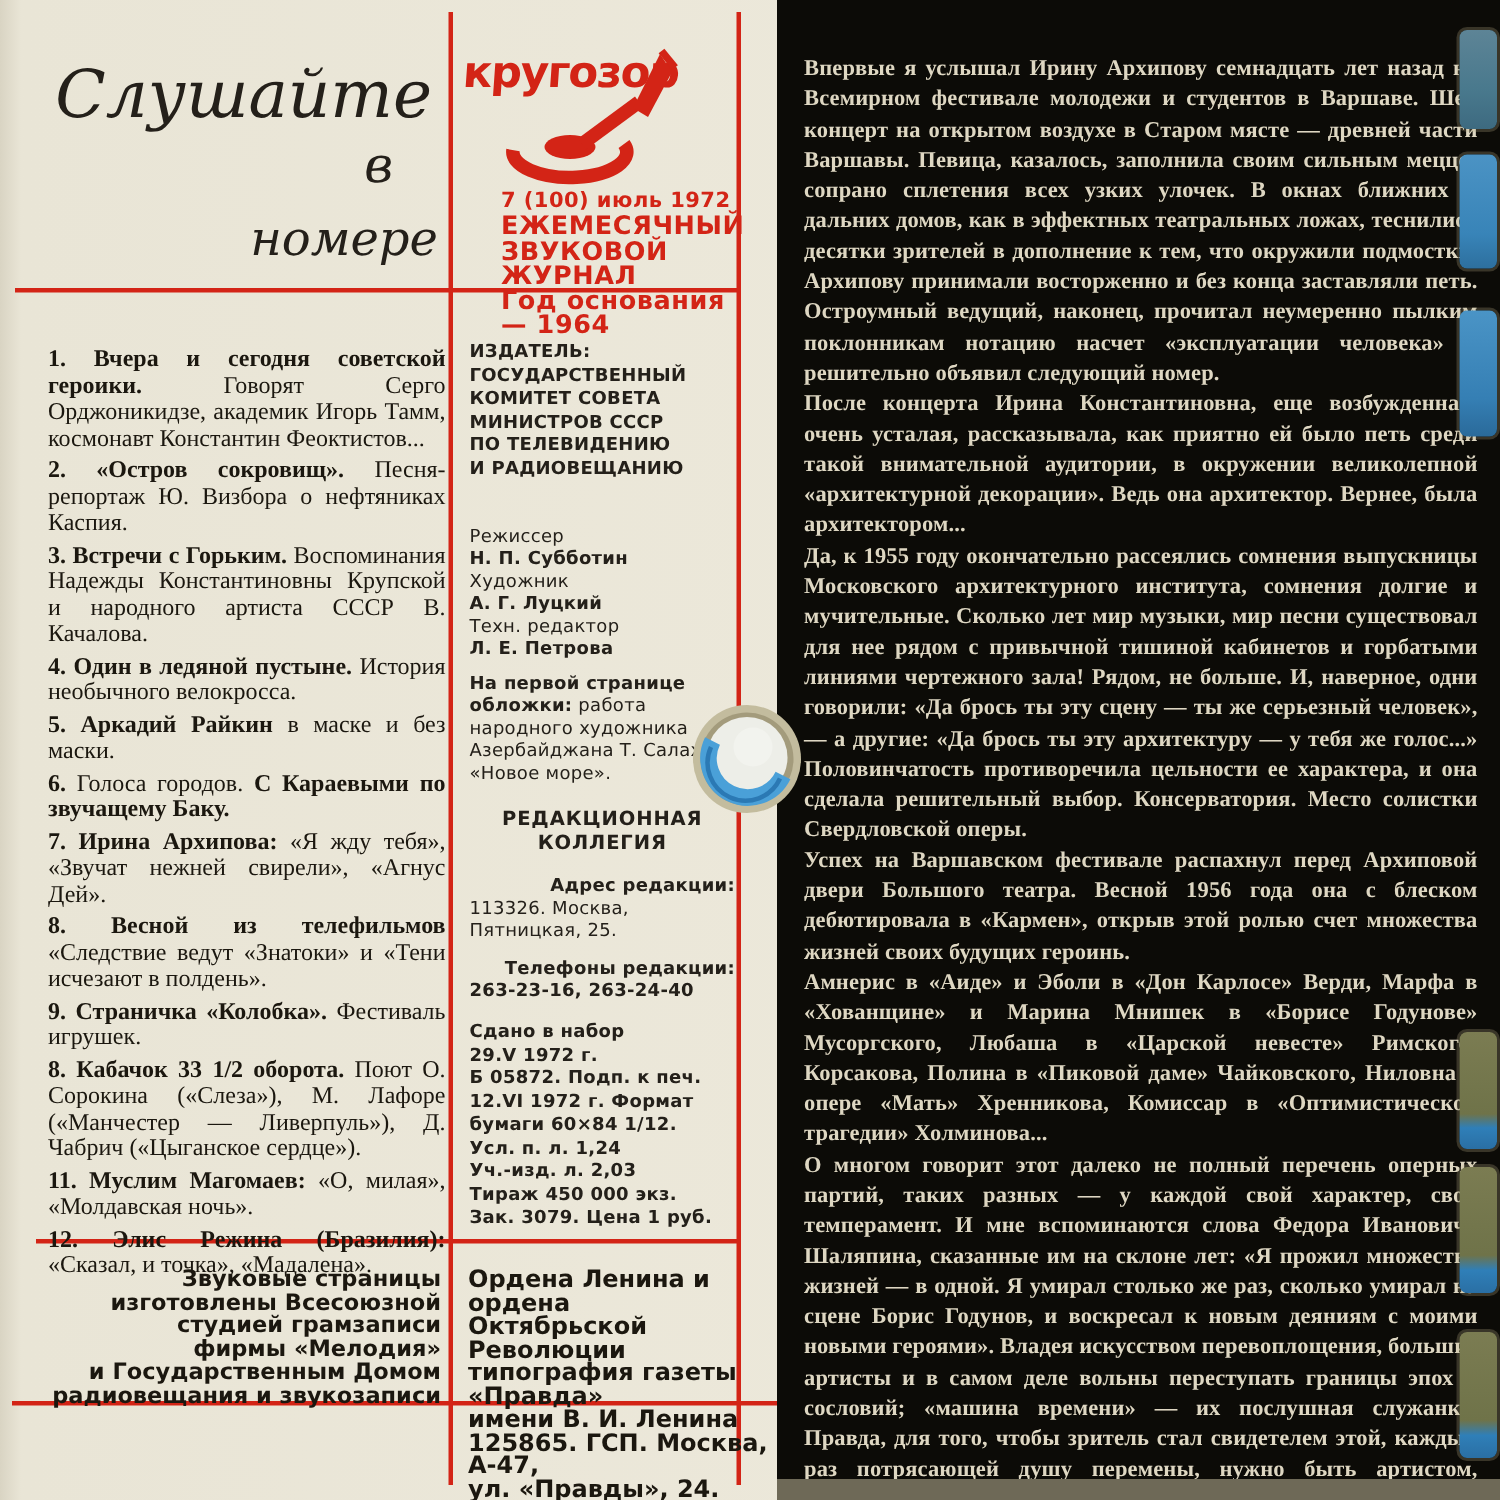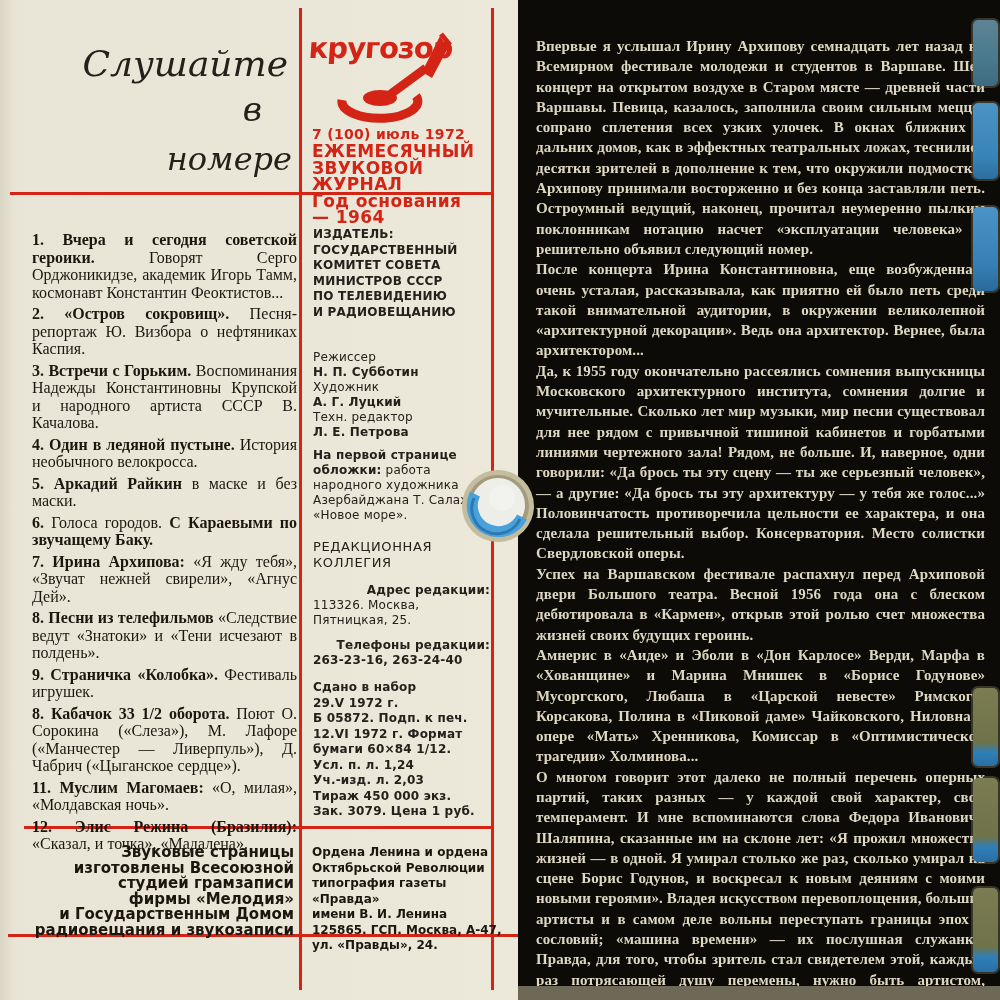--- a/index.html
+++ b/index.html
@@ -6,26 +6,26 @@
   body{
     width:1000px;height:1000px;position:relative;overflow:hidden;
     background:linear-gradient(90deg,#d9d4c3 0,#e9e5d6 14px,#ece8da 60%,#e7e2d2 100%);
     font-family:"Liberation Serif",serif;color:#1b170f;
   }
   .abs{position:absolute;}
   .red{background:#d32416;}
   
   #masthead{left:8px;top:42px;width:286px;text-align:right;}
   #masthead .m{font-style:italic;font-family:"DejaVu Serif","Liberation Serif",serif;color:#24201a;}
-  #m-line1{font-size:36px;line-height:44px;padding-right:6px;}
+  #m-line1{font-size:44px;line-height:44px;padding-right:6px;}
   #m-line2{font-size:33px;line-height:48px;padding-right:32px;}
   #m-line3{font-size:32px;line-height:50px;padding-right:2px;}
   
   #logo-box{left:310px;top:28px;width:162px;height:96px;}
-  #issue-info{left:312px;top:126px;width:170px;color:#d32416;font-family:"DejaVu Sans","Liberation Sans",sans-serif;font-weight:bold;}
+  #issue-info{left:334px;top:126px;width:170px;color:#d32416;font-family:"DejaVu Sans","Liberation Sans",sans-serif;font-weight:bold;}
   #issue-line1{font-size:14px;line-height:17px;letter-spacing:.3px;}
   .issue-ln{font-size:17px;line-height:16.5px;letter-spacing:.4px;}
   
   #vline1{left:299px;top:8px;width:3px;height:982px;}
   #vline2{left:491px;top:8px;width:3px;height:982px;}
   #hline1{left:10px;top:192px;width:484px;height:3px;}
   #hline2{left:24px;top:826px;width:470px;height:3px;}
   #hline3{left:8px;top:934px;width:511px;height:3px;}
   
   #toc{left:32px;top:231px;width:265px;font-size:16px;line-height:17.5px;text-align:justify;}
@@ -33,28 +33,28 @@
   .b{font-weight:bold;}
   
   #pubcol{left:313px;top:227px;width:177px;font-family:"DejaVu Sans","Liberation Sans",sans-serif;
           font-size:12px;line-height:15px;letter-spacing:.2px;color:#24201a;}
   .pre{white-space:pre-line;}
   #pub-publisher{font-weight:bold;margin-bottom:30px;line-height:15.5px;}
   #pub-cover{margin-bottom:16px;}
   #credits-list{margin-bottom:8px;}
   .cred-role{}
   .cred-name{font-weight:bold;}
-  #pub-board{font-weight:normal;margin:12px 0 12px 0;font-size:13px;line-height:16px;letter-spacing:.6px;}
+  #pub-board{font-weight:bold;margin:12px 0 12px 0;font-size:13px;line-height:16px;letter-spacing:.6px;text-align:center;}
   #pub-address-label,#pub-phones-label{font-weight:bold;text-align:right;}
   #pub-address{margin-bottom:10px;}
   #pub-phones{font-weight:bold;margin-bottom:12px;}
   #pub-imprint{font-weight:bold;line-height:15.5px;}
   
   #footer-melodiya{left:26px;top:845px;width:268px;text-align:right;font-family:"DejaVu Sans","Liberation Sans",sans-serif;font-weight:bold;font-size:15px;line-height:15.5px;}
-  #footer-pravda{left:312px;top:845px;width:205px;font-family:"DejaVu Sans","Liberation Sans",sans-serif;font-weight:bold;font-size:12px;line-height:15.5px;}
+  #footer-pravda{left:312px;top:845px;width:205px;font-family:"DejaVu Sans","Liberation Sans",sans-serif;font-weight:bold;font-size:16px;line-height:15.5px;}
   
   #panel{left:518px;top:0;width:482px;height:986px;background:#0c0b07;
          padding:36px 15px 0 18px;box-sizing:border-box;}
   #panel-bottom{left:518px;top:986px;width:482px;height:14px;background:#6e6957;}
   #article-text{color:#ded7c2;font-family:"Liberation Serif",serif;font-weight:bold;
                 font-size:15px;line-height:20.3px;text-align:justify;letter-spacing:.1px;}
   #article-text p{margin:0;}
   
   .tab{position:absolute;left:973px;width:25px;border-radius:5px;box-shadow:0 0 0 2px rgba(190,180,140,.25);}
   #tab1{top:20px;height:66px;background:linear-gradient(180deg,#5d8496 0%,#49798d 60%,#3d6a80 100%);}
@@ -101,21 +101,21 @@
 <div id="hline3" class="abs red"></div>
 
 <div id="toc" class="abs">
     <div class="toc-item"><span class="b">1. </span><span></span><span class="b">Вчера и сегодня советской героики.</span><span> Говорят Серго Орджоникидзе, академик Игорь Тамм, космонавт Константин Феоктистов...</span></div>
     <div class="toc-item"><span class="b">2. </span><span></span><span class="b">«Остров сокровищ».</span><span> Песня-репортаж Ю. Визбора о нефтяниках Каспия.</span></div>
     <div class="toc-item"><span class="b">3. </span><span></span><span class="b">Встречи с Горьким.</span><span> Воспоминания Надежды Константиновны Крупской и народного артиста СССР В. Качалова.</span></div>
     <div class="toc-item"><span class="b">4. </span><span></span><span class="b">Один в ледяной пустыне.</span><span> История необычного велокросса.</span></div>
     <div class="toc-item"><span class="b">5. </span><span></span><span class="b">Аркадий Райкин</span><span> в маске и без маски.</span></div>
     <div class="toc-item"><span class="b">6. </span><span>Голоса городов. </span><span class="b">С Караевыми по звучащему Баку.</span><span></span></div>
     <div class="toc-item"><span class="b">7. </span><span></span><span class="b">Ирина Архипова:</span><span> «Я жду тебя», «Звучат нежней свирели», «Агнус Дей».</span></div>
-    <div class="toc-item"><span class="b">8. </span><span></span><span class="b">Песни из телефильмов</span><span> «Следствие ведут «Знатоки» и «Тени исчезают в полдень».</span></div>
+    <div class="toc-item"><span class="b">8. </span><span></span><span class="b">Весной из телефильмов</span><span> «Следствие ведут «Знатоки» и «Тени исчезают в полдень».</span></div>
     <div class="toc-item"><span class="b">9. </span><span></span><span class="b">Страничка «Колобка».</span><span> Фестиваль игрушек.</span></div>
     <div class="toc-item"><span class="b">8. </span><span></span><span class="b">Кабачок 33 1/2 оборота.</span><span> Поют О. Сорокина («Слеза»), М. Лафоре («Манчестер — Ливерпуль»), Д. Чабрич («Цыганское сердце»).</span></div>
     <div class="toc-item"><span class="b">11. </span><span></span><span class="b">Муслим Магомаев:</span><span> «О, милая», «Молдавская ночь».</span></div>
     <div class="toc-item"><span class="b">12. </span><span></span><span class="b">Элис Режина (Бразилия):</span><span> «Сказал, и точка», «Мадалена».</span></div>
   </div>
 
 <div id="pubcol" class="abs">
   <div id="pub-publisher" class="pre">ИЗДАТЕЛЬ:
 ГОСУДАРСТВЕННЫЙ
 КОМИТЕТ СОВЕТА

